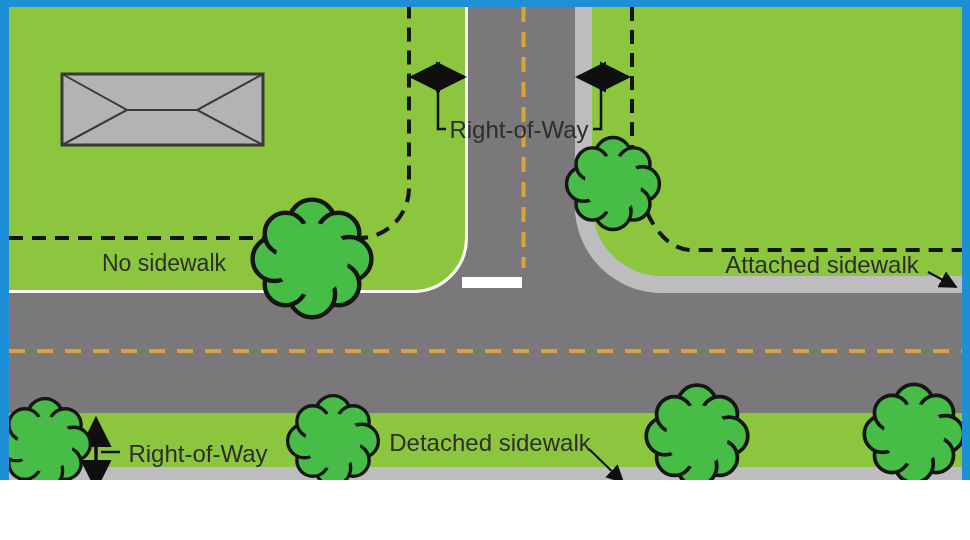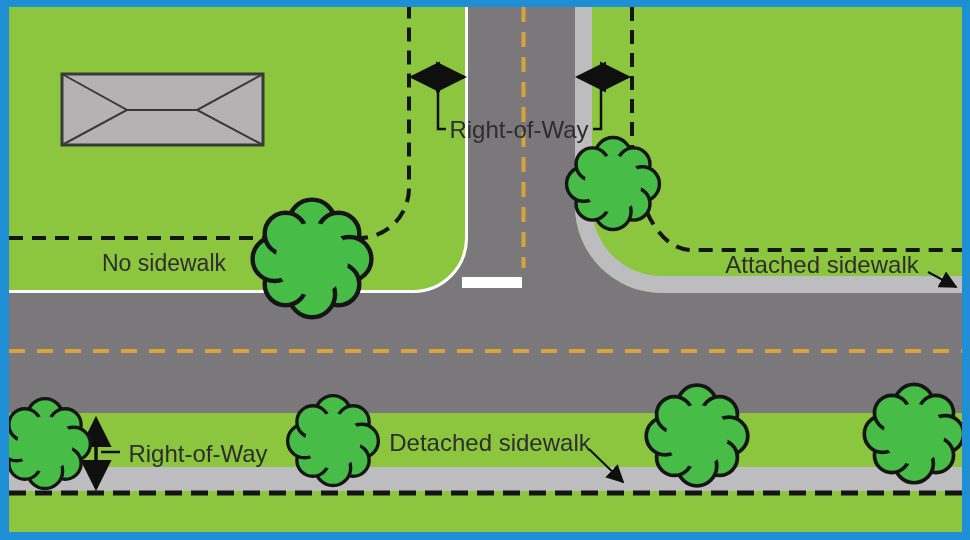--- a/index.html
+++ b/index.html
@@ -1,16 +1,16 @@
 <!DOCTYPE html>
 <html style="--frame: #1e8fd5; --grass: #8cc63f; --road: #7a787b; --sidewalk: #bdbcbe; --curb: #ffffff; --centerline-yellow: #d8a33c; --stop-bar: #ffffff; --row-line: #141414; --bush-fill: #47bc47; --bush-outline: #151515; --building-fill: #b5b2b4; --building-outline: #3a383b; --label-text: #2d2d2d; --arrow: #0f0f0f;"><head>
 <meta charset="utf-8">
 <style>
   html,body{margin:0;padding:0;background:#ffffff;}
-  .stage{position:relative;width:970px;height:540px;overflow:hidden;
+  .stage{position:relative;width:970px;height:480px;overflow:hidden;
          font-family:"Liberation Sans",sans-serif;text-align:right;}
   svg{display:block;width:970px;height:540px;}
 
   .frame      {fill:var(--frame,#1e8fd5);}
   .grass      {fill:var(--grass,#8cc63f);}
   .road       {fill:var(--road,#7a787b);}
   .sidewalk   {fill:var(--sidewalk,#bdbcbe);}
   .curb       {stroke:var(--curb,#ffffff);stroke-width:3;fill:none;}
   .yellow-line{stroke:var(--centerline-yellow,#d8a33c);stroke-width:4;fill:none;}
   .stopbar    {fill:var(--stop-bar,#ffffff);}

